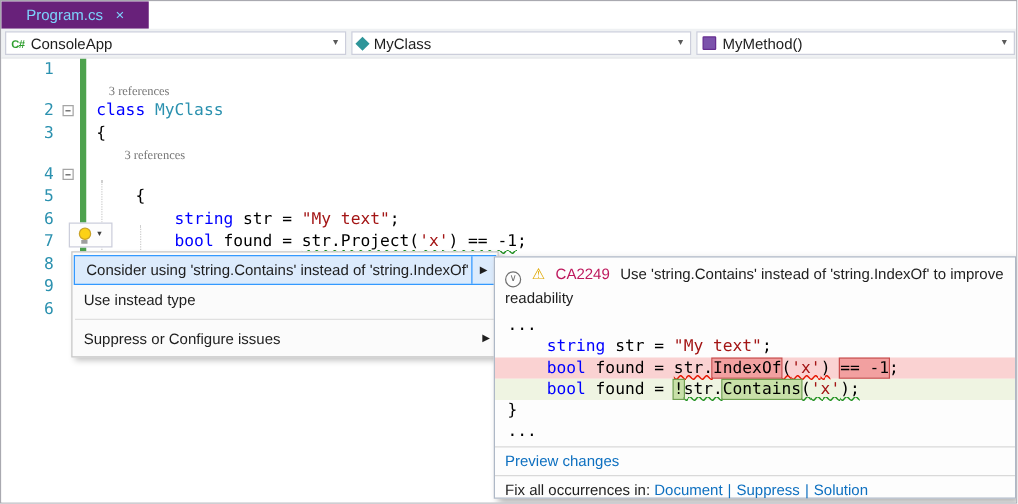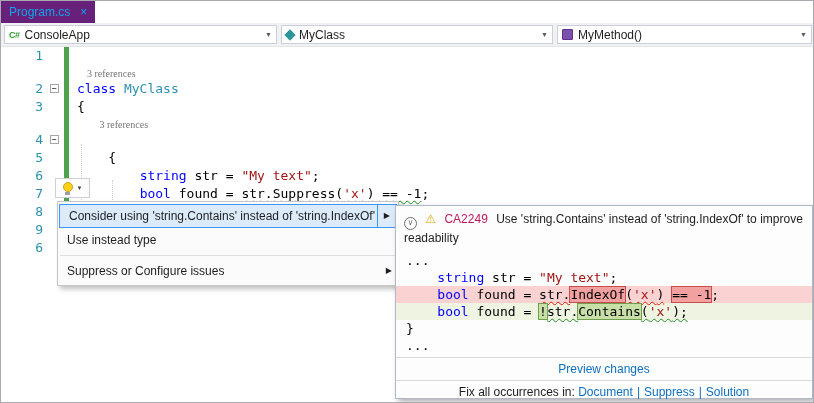--- a/index.html
+++ b/index.html
@@ -5,21 +5,21 @@
   html,body{margin:0;padding:0;background:#fff;}
   .screen{
     position:relative;width:814px;height:403px;overflow:hidden;
     font-family:"Liberation Sans",sans-serif;background:#fff;
     border:1px solid #A9A9B0;box-sizing:border-box;
   }
   
   .tabbar{position:absolute;left:0;top:0;width:100%;height:22px;background:#fff;}
   .tab{
     position:absolute;left:0;top:0;height:22px;display:flex;align-items:center;
-    background:#68217A;color:#0ea5e9;padding:0 8px;gap:10px;font-size:12px;
+    background:#68217A;color:#7dd3fc;padding:0 20px;gap:10px;font-size:12px;
   }
   .tab-close{font-size:12px;cursor:default;line-height:1;}
   
   .navbar{position:absolute;left:0;top:22px;width:100%;height:24px;background:#EFF1F3;border-bottom:1px solid #E3E5E8;box-sizing:border-box;}
   .combo{
     position:absolute;top:2px;height:19px;background:#fff;border:1px solid #CCCEDB;
     display:flex;align-items:center;font-size:12px;color:#1E1E1E;padding:0 4px;box-sizing:border-box;gap:5px;
   }
   .combo .chev{margin-left:auto;font-size:7px;color:#5A5A5A;}
   .combo-project{left:3px;width:273px;}
@@ -83,21 +83,21 @@
     align-items:center;justify-content:center;font-size:8px;color:#717171;vertical-align:-2px;margin-right:5px;box-sizing:border-box;
   }
   .warn-icon{color:#DFA700;font-size:12px;margin-right:5px;}
   .diag-code{color:#be185d;margin-right:5px;}
   .popup-code{padding:3px 0;font-family:"DejaVu Sans Mono",monospace;font-size:13px;}
   .pv-row{height:17px;line-height:17px;white-space:pre;padding-left:10px;}
   .pv-row.row-del{background:#FAD2D2;}
   .pv-row.row-add{background:#EFF4E2;}
   .hl-del{background:#F2A0A0;outline:1px solid #C84C4C;}
   .hl-add{background:#C8E0A8;outline:1px solid #6F9F4F;}
-  .popup-footer{margin-top:auto;text-align:center;}
+  .popup-footer{margin-top:auto;}
   .preview-row{border-top:1px solid #D9D9D9;padding:4px 8px;font-size:12px;}
   .link{color:#0E70C0;cursor:default;text-decoration:none;}
   .fixall-row{border-top:1px solid #D9D9D9;padding:4px 8px 6px 8px;font-size:12px;color:#1E1E1E;}
   .pipe{color:#0E70C0;margin:0 4px;}
 </style>
 </head>
 <body>
 
 <div class="screen">
 
@@ -169,21 +169,21 @@
           <span class="codeline"><span class="tok tok-pln">    {</span></span>
         </div>
         <div class="ed-row">
           <span class="gutter">6</span>
           <span class="foldcol"></span>
           <span class="codeline"><span class="tok tok-pln">        </span><span class="tok tok-kw">string</span><span class="tok tok-pln"> str = </span><span class="tok tok-str">"My text"</span><span class="tok tok-pln">;</span></span>
         </div>
         <div class="ed-row">
           <span class="gutter">7</span>
           <span class="foldcol"></span>
-          <span class="codeline"><span class="tok tok-pln">        </span><span class="tok tok-kw">bool</span><span class="tok tok-pln"> found = </span><span class="tok tok-pln sq-grn">str.Suppress(</span><span class="tok tok-str sq-grn">'x'</span><span class="tok tok-pln sq-grn">) == -1</span><span class="tok tok-pln">;</span></span>
+          <span class="codeline"><span class="tok tok-pln">        </span><span class="tok tok-kw">bool</span><span class="tok tok-pln"> found = </span><span class="tok tok-pln sq-grn">str.Project(</span><span class="tok tok-str sq-grn">'x'</span><span class="tok tok-pln sq-grn">) == -1</span><span class="tok tok-pln">;</span></span>
         </div>
         <div class="ed-row">
           <span class="gutter">8</span>
           <span class="foldcol"></span>
           <span class="codeline"></span>
         </div>
         <div class="ed-row">
           <span class="gutter">9</span>
           <span class="foldcol"></span>
           <span class="codeline"></span>

